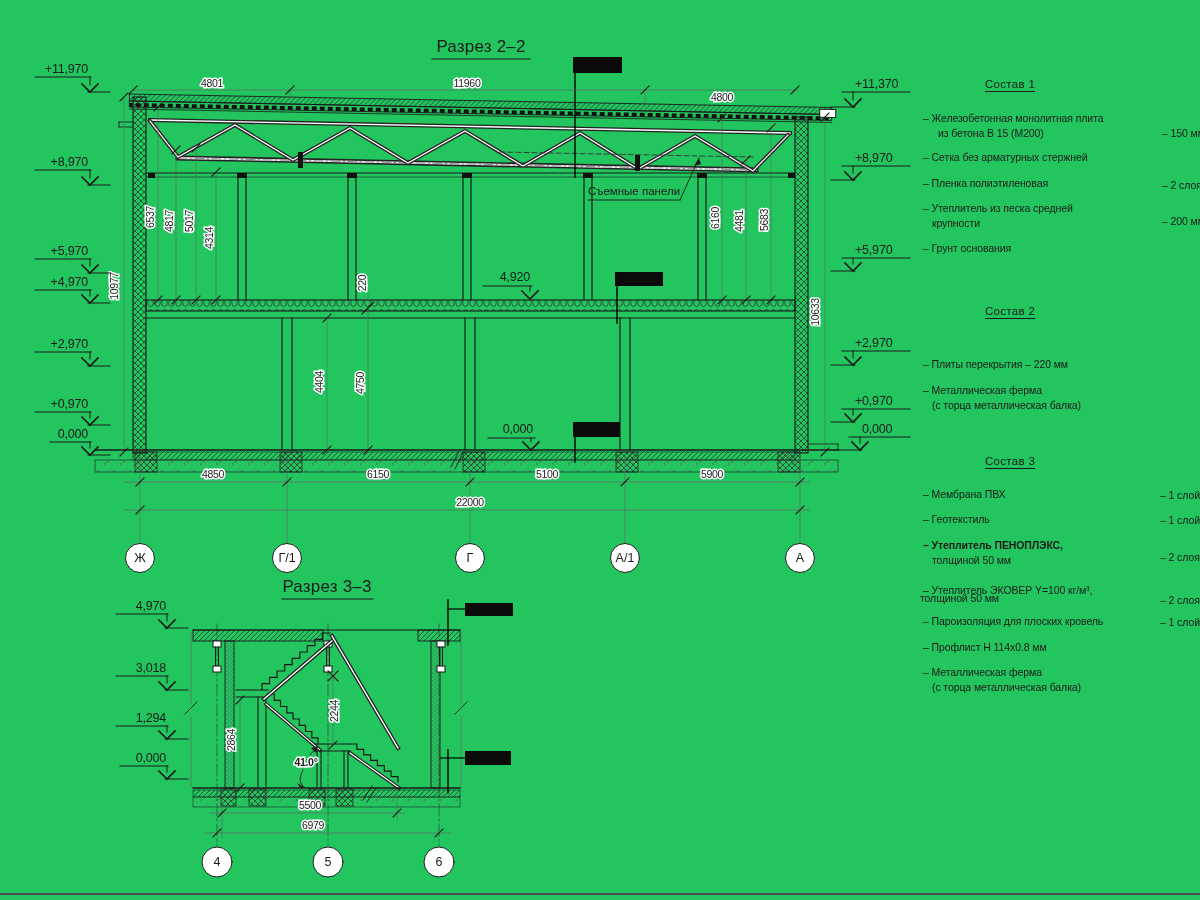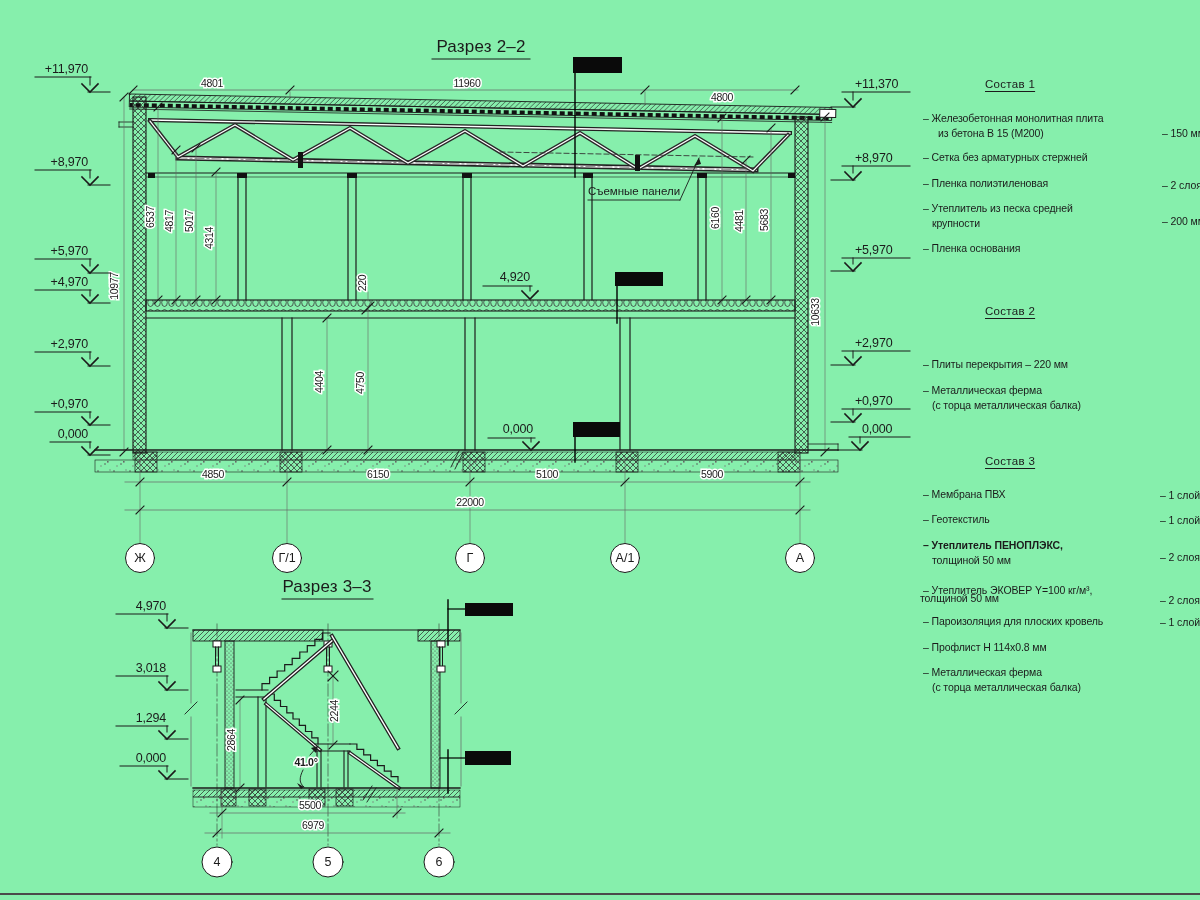--- a/index.html
+++ b/index.html
@@ -1,16 +1,16 @@
 <!DOCTYPE html>
 <html><head>
 <meta charset="utf-8">
 <style>
 html,body{margin:0;padding:0;background:#fff;}
-.canvas{position:relative;width:1200px;height:900px;background:#86efac;overflow:hidden;
+.canvas{position:relative;width:1200px;height:900px;background:#22c55e;overflow:hidden;
   font-family:"Liberation Sans", sans-serif;color:#1b1b1b;}
 svg{position:absolute;left:0;top:0;}
 svg text{font-family:"Liberation Sans", sans-serif;fill:#1b1b1b;}
 .dim{font-size:10.5px;letter-spacing:-0.3px;paint-order:stroke;stroke:#fff;stroke-width:3px;}
 .elv{font-size:12.5px;letter-spacing:-0.2px;}
 .ttl{font-size:17px;letter-spacing:0.2px;}
 .ax{font-size:12.5px;}
 .note{font-size:11.5px;}
 .comp-title{position:absolute;font-size:11.5px;text-decoration:underline;text-underline-offset:3px;
   width:95px;letter-spacing:0.3px;}
@@ -539,21 +539,21 @@
   <div class="comp-title" style="left:985px;top:78px;">Состав 1</div>
   <div class="comp-item" style="left:923px;top:112px;">– Железобетонная  монолитная плита</div>
   <div class="comp-item" style="left:932px;top:127px;padding-left:6px;">из бетона В 15 (М200)</div>
   <div class="comp-val" style="left:1162px;top:127px;">– 150 мм</div>
   <div class="comp-item" style="left:923px;top:151px;">– Сетка без арматурных стержней</div>
   <div class="comp-item" style="left:923px;top:177px;">– Пленка полиэтиленовая</div>
   <div class="comp-val" style="left:1162px;top:179px;">– 2 слоя</div>
   <div class="comp-item" style="left:923px;top:202px;">– Утеплитель из песка средней</div>
   <div class="comp-item" style="left:932px;top:217px;">крупности</div>
   <div class="comp-val" style="left:1162px;top:215px;">– 200 мм</div>
-  <div class="comp-item" style="left:923px;top:242px;">– Пленка основания</div>
+  <div class="comp-item" style="left:923px;top:242px;">– Грунт основания</div>
 </div>
 
 <div>
   <div class="comp-title" style="left:985px;top:305px;">Состав 2</div>
   <div class="comp-item" style="left:923px;top:358px;">– Плиты перекрытия – 220 мм</div>
   <div class="comp-item" style="left:923px;top:384px;">– Металлическая ферма</div>
   <div class="comp-item" style="left:932px;top:399px;">(с торца металлическая балка)</div>
 </div>
 
 <div>

